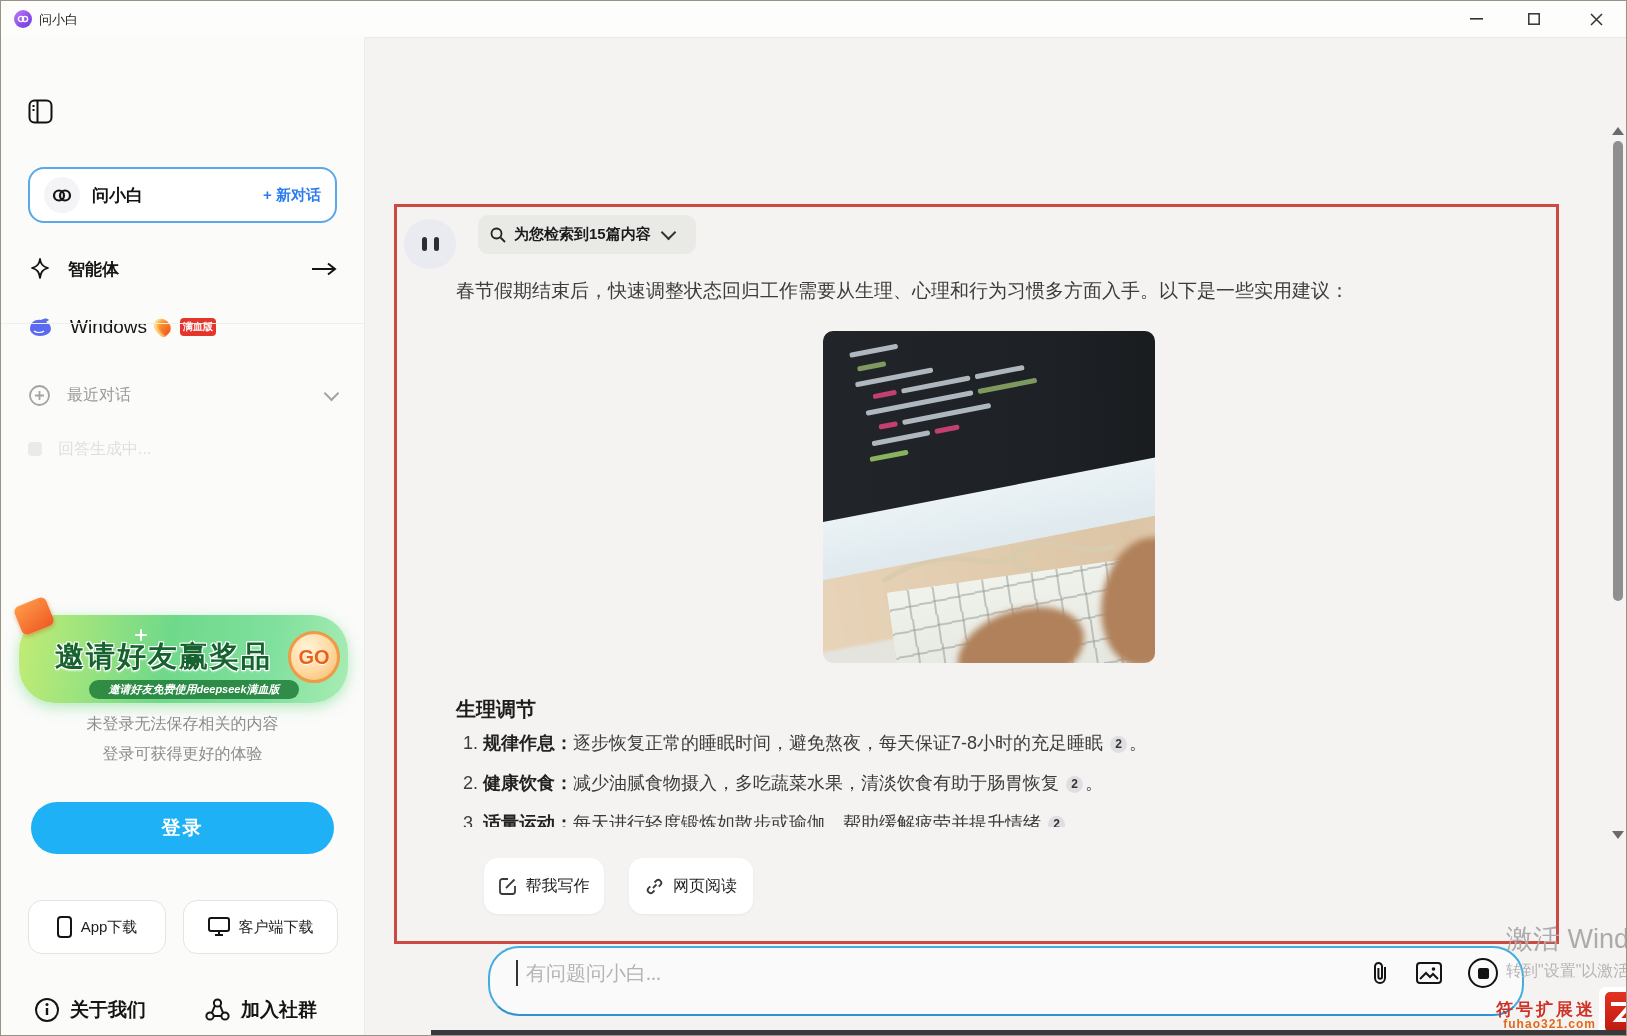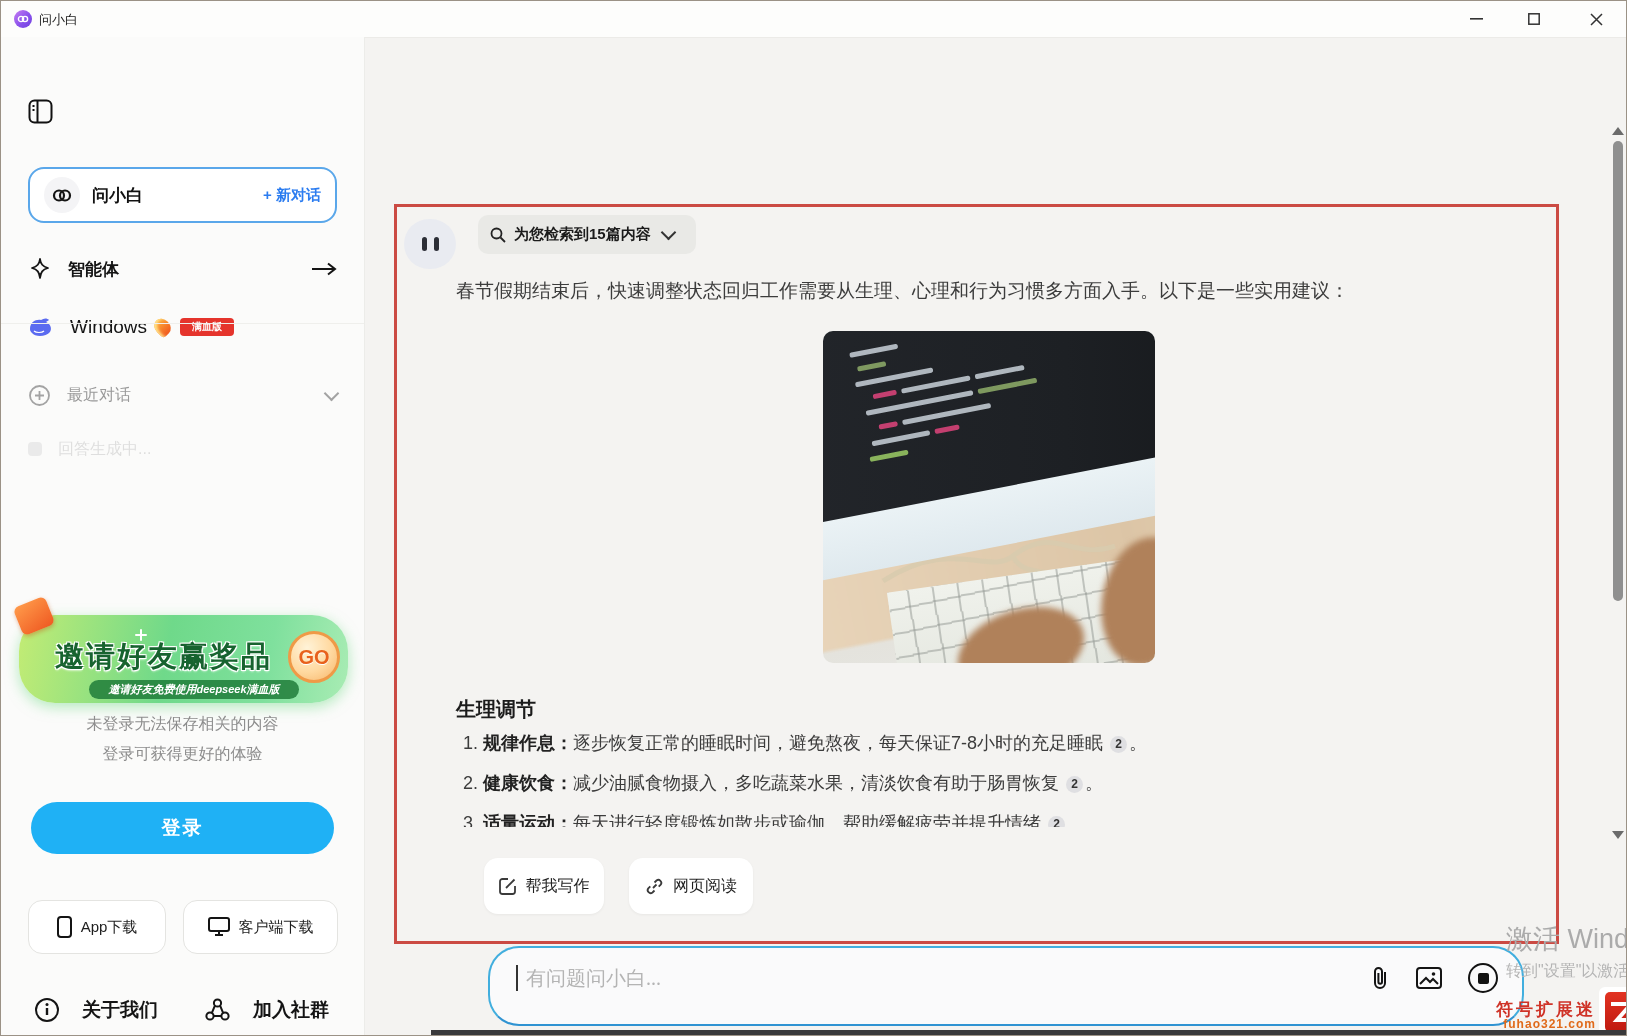--- a/index.html
+++ b/index.html
@@ -16,21 +16,21 @@
   .sidebar{left:0;top:36px;width:363px;height:1000px;background:#fbfbfa;border-right:1px solid #ececE9;}
   .panel-toggle{left:27px;top:62px;width:25px;height:25px;}
   .wxb-card{left:27px;top:130px;width:309px;height:56px;background:#ffffff;border:2px solid #5aa7ea;border-radius:16px;
     display:flex;align-items:center;padding:0 14px;box-sizing:border-box;}
   .wxb-ico{width:36px;height:36px;border-radius:50%;background:#f4f4f6;display:flex;align-items:center;justify-content:center;}
   .wxb-name{font-size:17px;font-weight:700;color:#111;margin-left:12px;flex:1;}
   .wxb-new{font-size:15px;font-weight:700;color:#2b7cf0;}
   .side-row{left:27px;width:309px;height:40px;display:flex;align-items:center;}
   .side-label{font-size:17px;font-weight:700;color:#141414;margin-left:16px;}
   .muted-row{color:#9a9a9a;}
-  .badge-red{background:#e5342c;color:#fff;font-size:10px;font-weight:700;border-radius:4px;padding:2px 12px;margin-left:10px;}
+  .badge-red{background:#e5342c;color:#fff;font-size:10px;font-weight:700;border-radius:4px;padding:2px 3px;margin-left:10px;}
   .banner{left:18px;top:578px;width:329px;height:88px;border-radius:36px;
     background:linear-gradient(100deg,#c3ec74 0%,#6fd98a 45%,#7fe09d 75%,#a9ecb4 100%);
     box-shadow:0 4px 14px rgba(120,220,140,.55);}
   .banner-title{position:absolute;left:36px;top:22px;font-size:29px;font-weight:900;color:#17632f;letter-spacing:2px;
     text-shadow:-1px -1px 0 #fff,1px -1px 0 #fff,-1px 1px 0 #fff,1px 1px 0 #fff,0 2px 2px rgba(255,255,255,.6);}
   .banner-go{position:absolute;right:8px;top:16px;width:52px;height:52px;border-radius:50%;
     background:radial-gradient(circle at 35% 30%,#fff3d8 0%,#ffd9a0 55%,#f6b468 100%);
     border:3px solid #ef9a47;box-sizing:border-box;display:flex;align-items:center;justify-content:center;
     font-weight:900;font-size:20px;color:#e8611c;text-shadow:0 1px 0 #fff;}
   .banner-sub{position:absolute;left:70px;top:65px;width:210px;height:19px;border-radius:10px;background:rgba(32,125,58,.85);
@@ -39,21 +39,21 @@
     background:linear-gradient(160deg,#ff9a4a,#ef5a22);box-shadow:0 2px 4px rgba(200,80,20,.4);}
   .spark{position:absolute;left:116px;top:14px;width:12px;height:12px;}
   .spark:before,.spark:after{content:"";position:absolute;background:#ffffff;border-radius:2px;}
   .spark:before{left:5px;top:0;width:2px;height:12px;}
   .spark:after{left:0;top:5px;width:12px;height:2px;}
   .login-hint{left:0;top:672px;width:363px;text-align:center;font-size:16px;color:#8d8d8d;line-height:30px;}
   .login-btn{left:30px;top:765px;width:303px;height:52px;border-radius:26px;background:#1fb1f5;color:#fff;
     font-size:19px;font-weight:700;display:flex;align-items:center;justify-content:center;letter-spacing:2px;}
   .dl-btn{top:863px;height:52px;background:#fff;border:1px solid #e4e4e1;border-radius:14px;
     display:flex;align-items:center;justify-content:center;font-size:15px;color:#1e1e1e;gap:9px;}
-  .foot-link{top:960px;display:flex;align-items:center;gap:22px;font-size:19px;font-weight:700;color:#141414;}
+  .foot-link{top:960px;display:flex;align-items:center;gap:10px;font-size:19px;font-weight:700;color:#141414;}
   
   .user-bubble{left:1215px;top:122px;width:298px;height:48px;background:#fff;border-radius:10px;
     display:flex;align-items:center;justify-content:center;font-family:"Liberation Serif",serif;
     font-size:20px;color:#3a3a3a;box-shadow:0 1px 3px rgba(0,0,0,.04);}
   .red-box{left:393px;top:203px;width:1165px;height:740px;border:3px solid #cb4a43;box-sizing:border-box;pointer-events:none;}
   .pause-avatar{left:403px;top:218px;width:52px;height:50px;border-radius:26px;background:#e9ebf1;
     display:flex;align-items:center;justify-content:center;gap:7px;}
   .pause-bar{width:5px;height:14px;border-radius:2.5px;background:#2c2e36;}
   .search-pill{left:477px;top:214px;width:218px;height:39px;border-radius:10px;background:#e9e9e6;
     display:flex;align-items:center;padding:0 12px;box-sizing:border-box;gap:8px;}
@@ -75,21 +75,21 @@
                linear-gradient(#f0f2ec,#dde0d8);}
   .hand{position:absolute;border-radius:50%;filter:blur(3px);background:#b0815a;}
   .sec-head{left:455px;top:680px;font-size:20px;font-weight:800;color:#1b1b1b;margin-top:15px;}
   .li{left:462px;width:1060px;font-size:18px;color:#3c3c3c;}
   .li b{color:#222;}
   .cite{display:inline-flex;width:17px;height:17px;border-radius:50%;background:#dfdfe2;color:#333;
     font-size:12px;font-weight:700;align-items:center;justify-content:center;vertical-align:1px;margin:0 2px;}
   .act-btn{top:857px;height:56px;background:#fff;border-radius:14px;display:flex;align-items:center;
     justify-content:center;gap:9px;font-size:16px;color:#1f1f1f;box-shadow:0 1px 3px rgba(0,0,0,.05);}
   
-  .composer{left:487px;top:945px;width:1036px;height:80px;border-radius:31px;background:#fafafb;
+  .composer{left:487px;top:945px;width:1036px;height:70px;border-radius:31px;background:#fafafb;
     border:2px solid #41aede;border-bottom-color:#2f93d2;box-sizing:border-box;display:flex;align-items:center;
     padding:0 24px 16px 26px;gap:26px;}
   .composer input{flex:1;border:none;outline:none;background:transparent;
     font-family:"Liberation Serif",serif;font-size:20px;color:#444;}
   .composer input::placeholder{color:#b4b4b4;}
   .caret{width:2px;height:26px;background:#333;margin-right:-20px;}
   .stop-btn{width:30px;height:30px;border-radius:50%;border:2.5px solid #121212;box-sizing:border-box;
     display:flex;align-items:center;justify-content:center;}
   .stop-btn i{width:11px;height:11px;border-radius:2px;background:#121212;}
   

